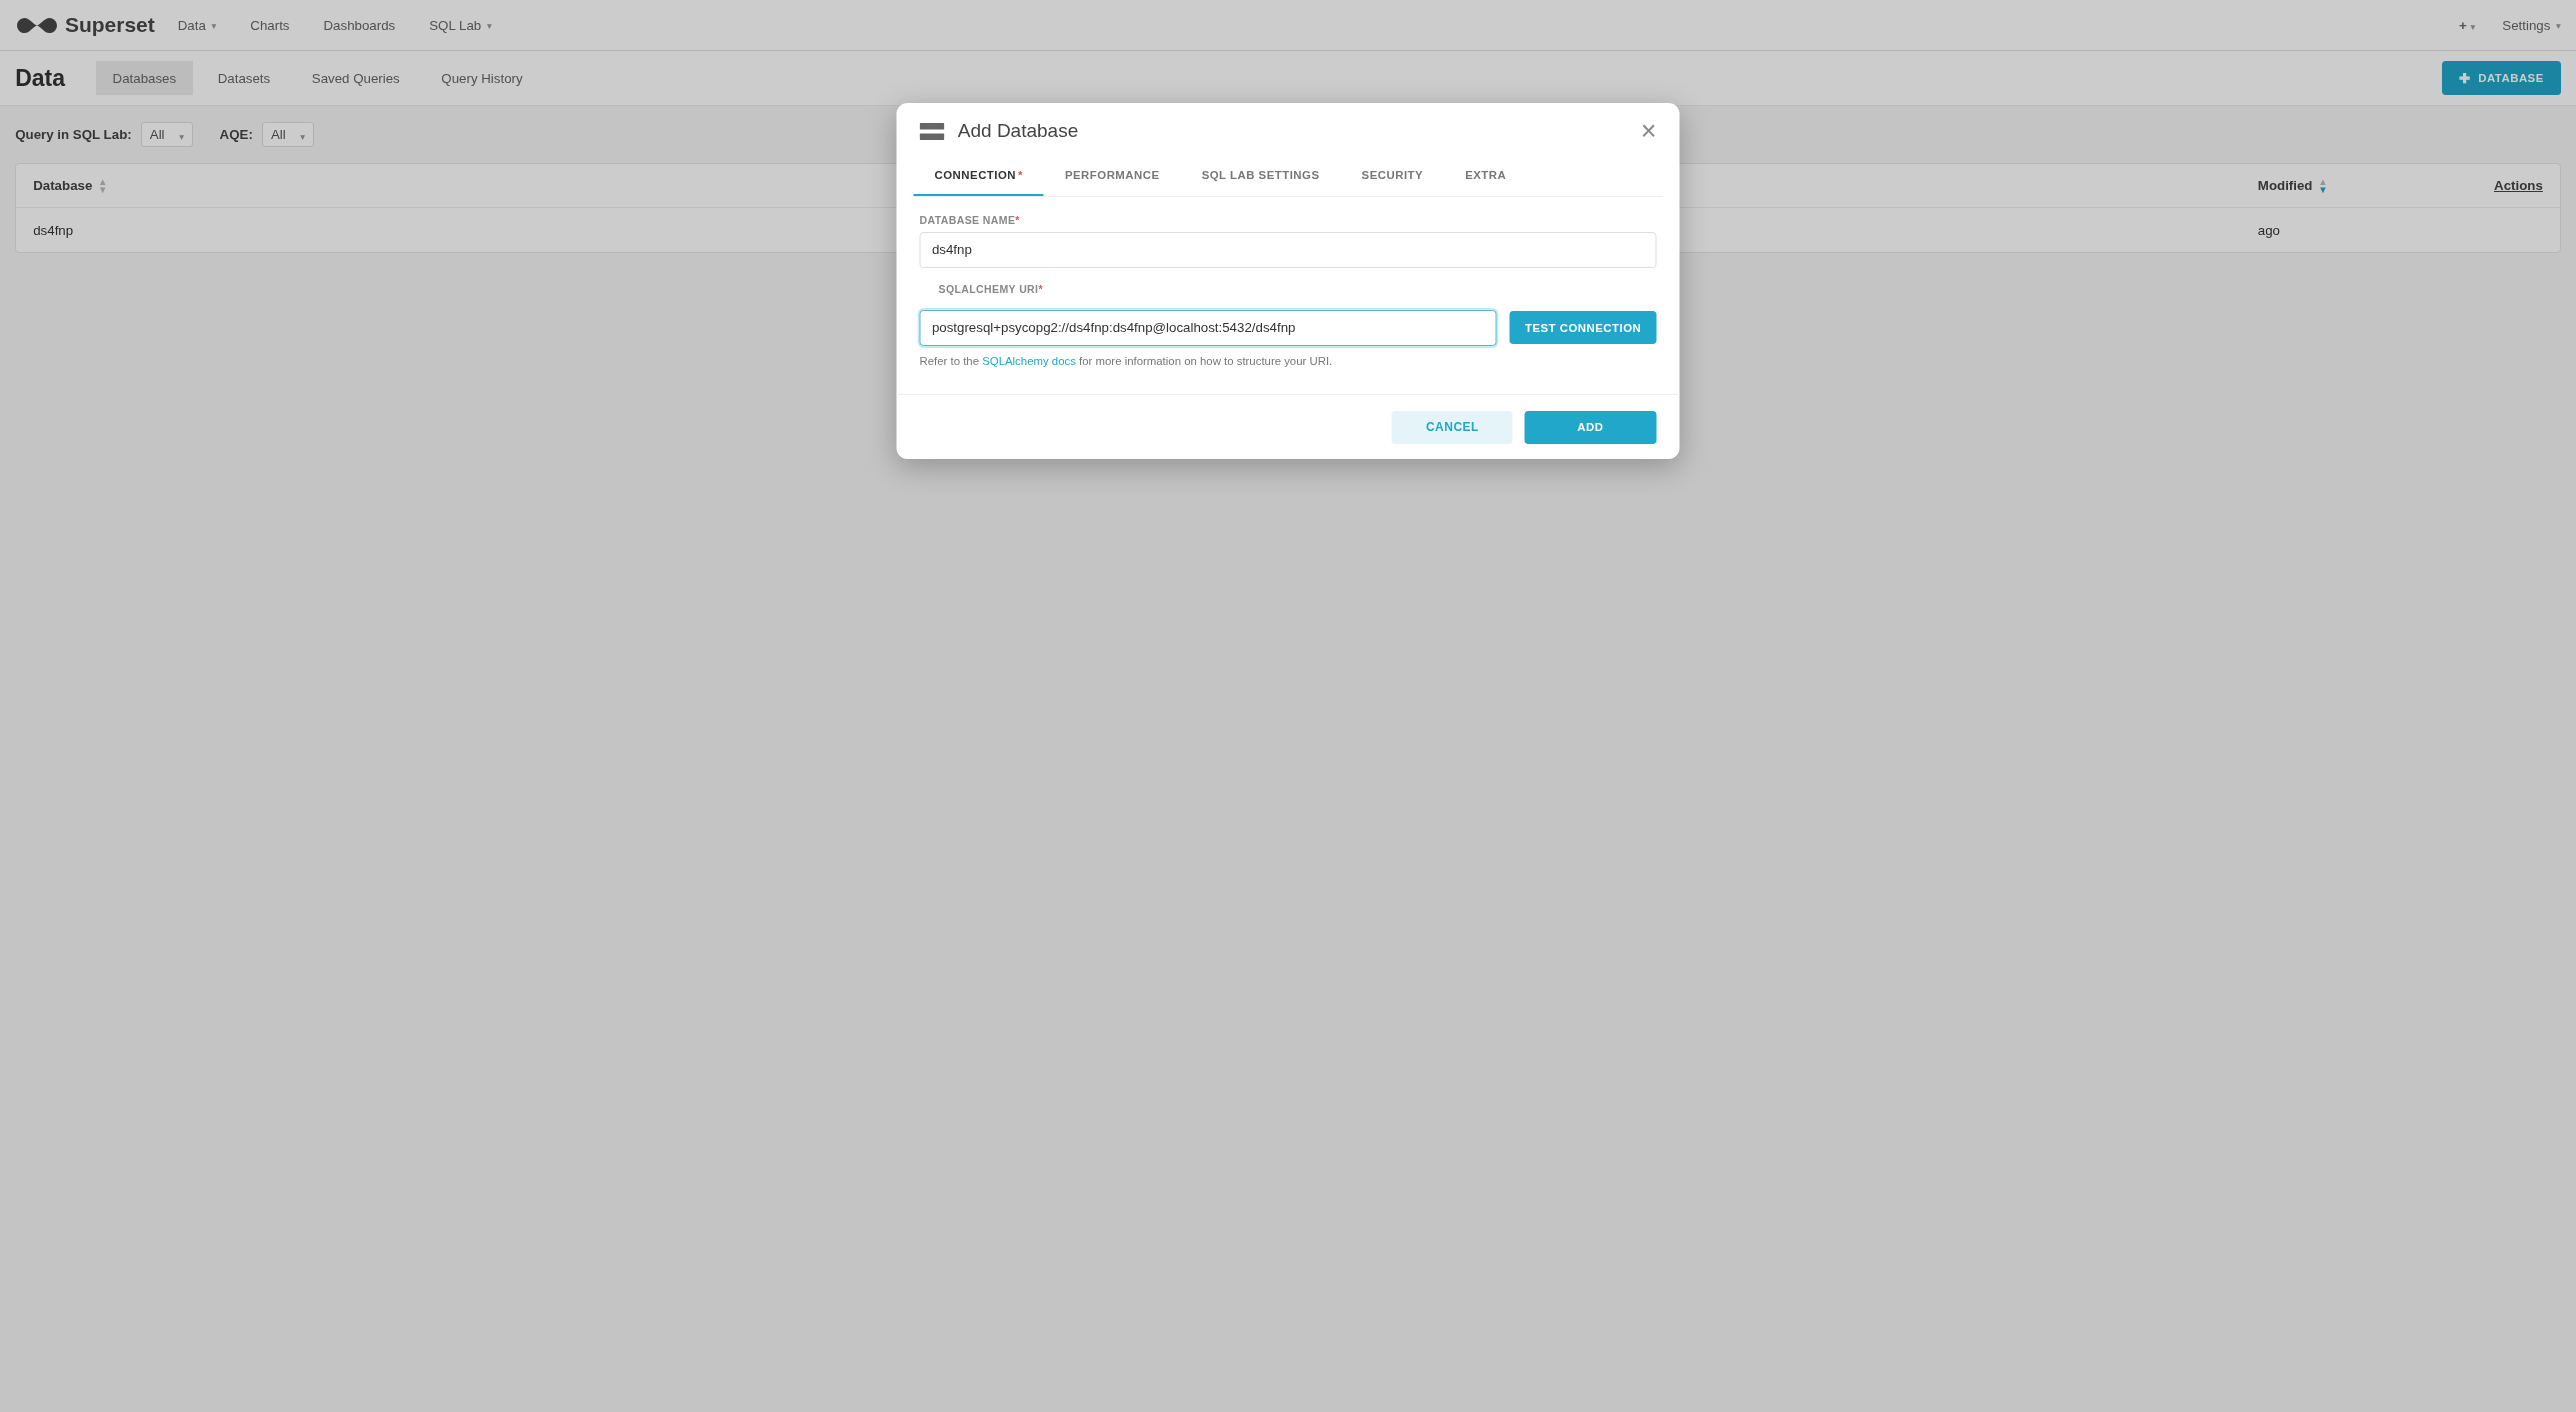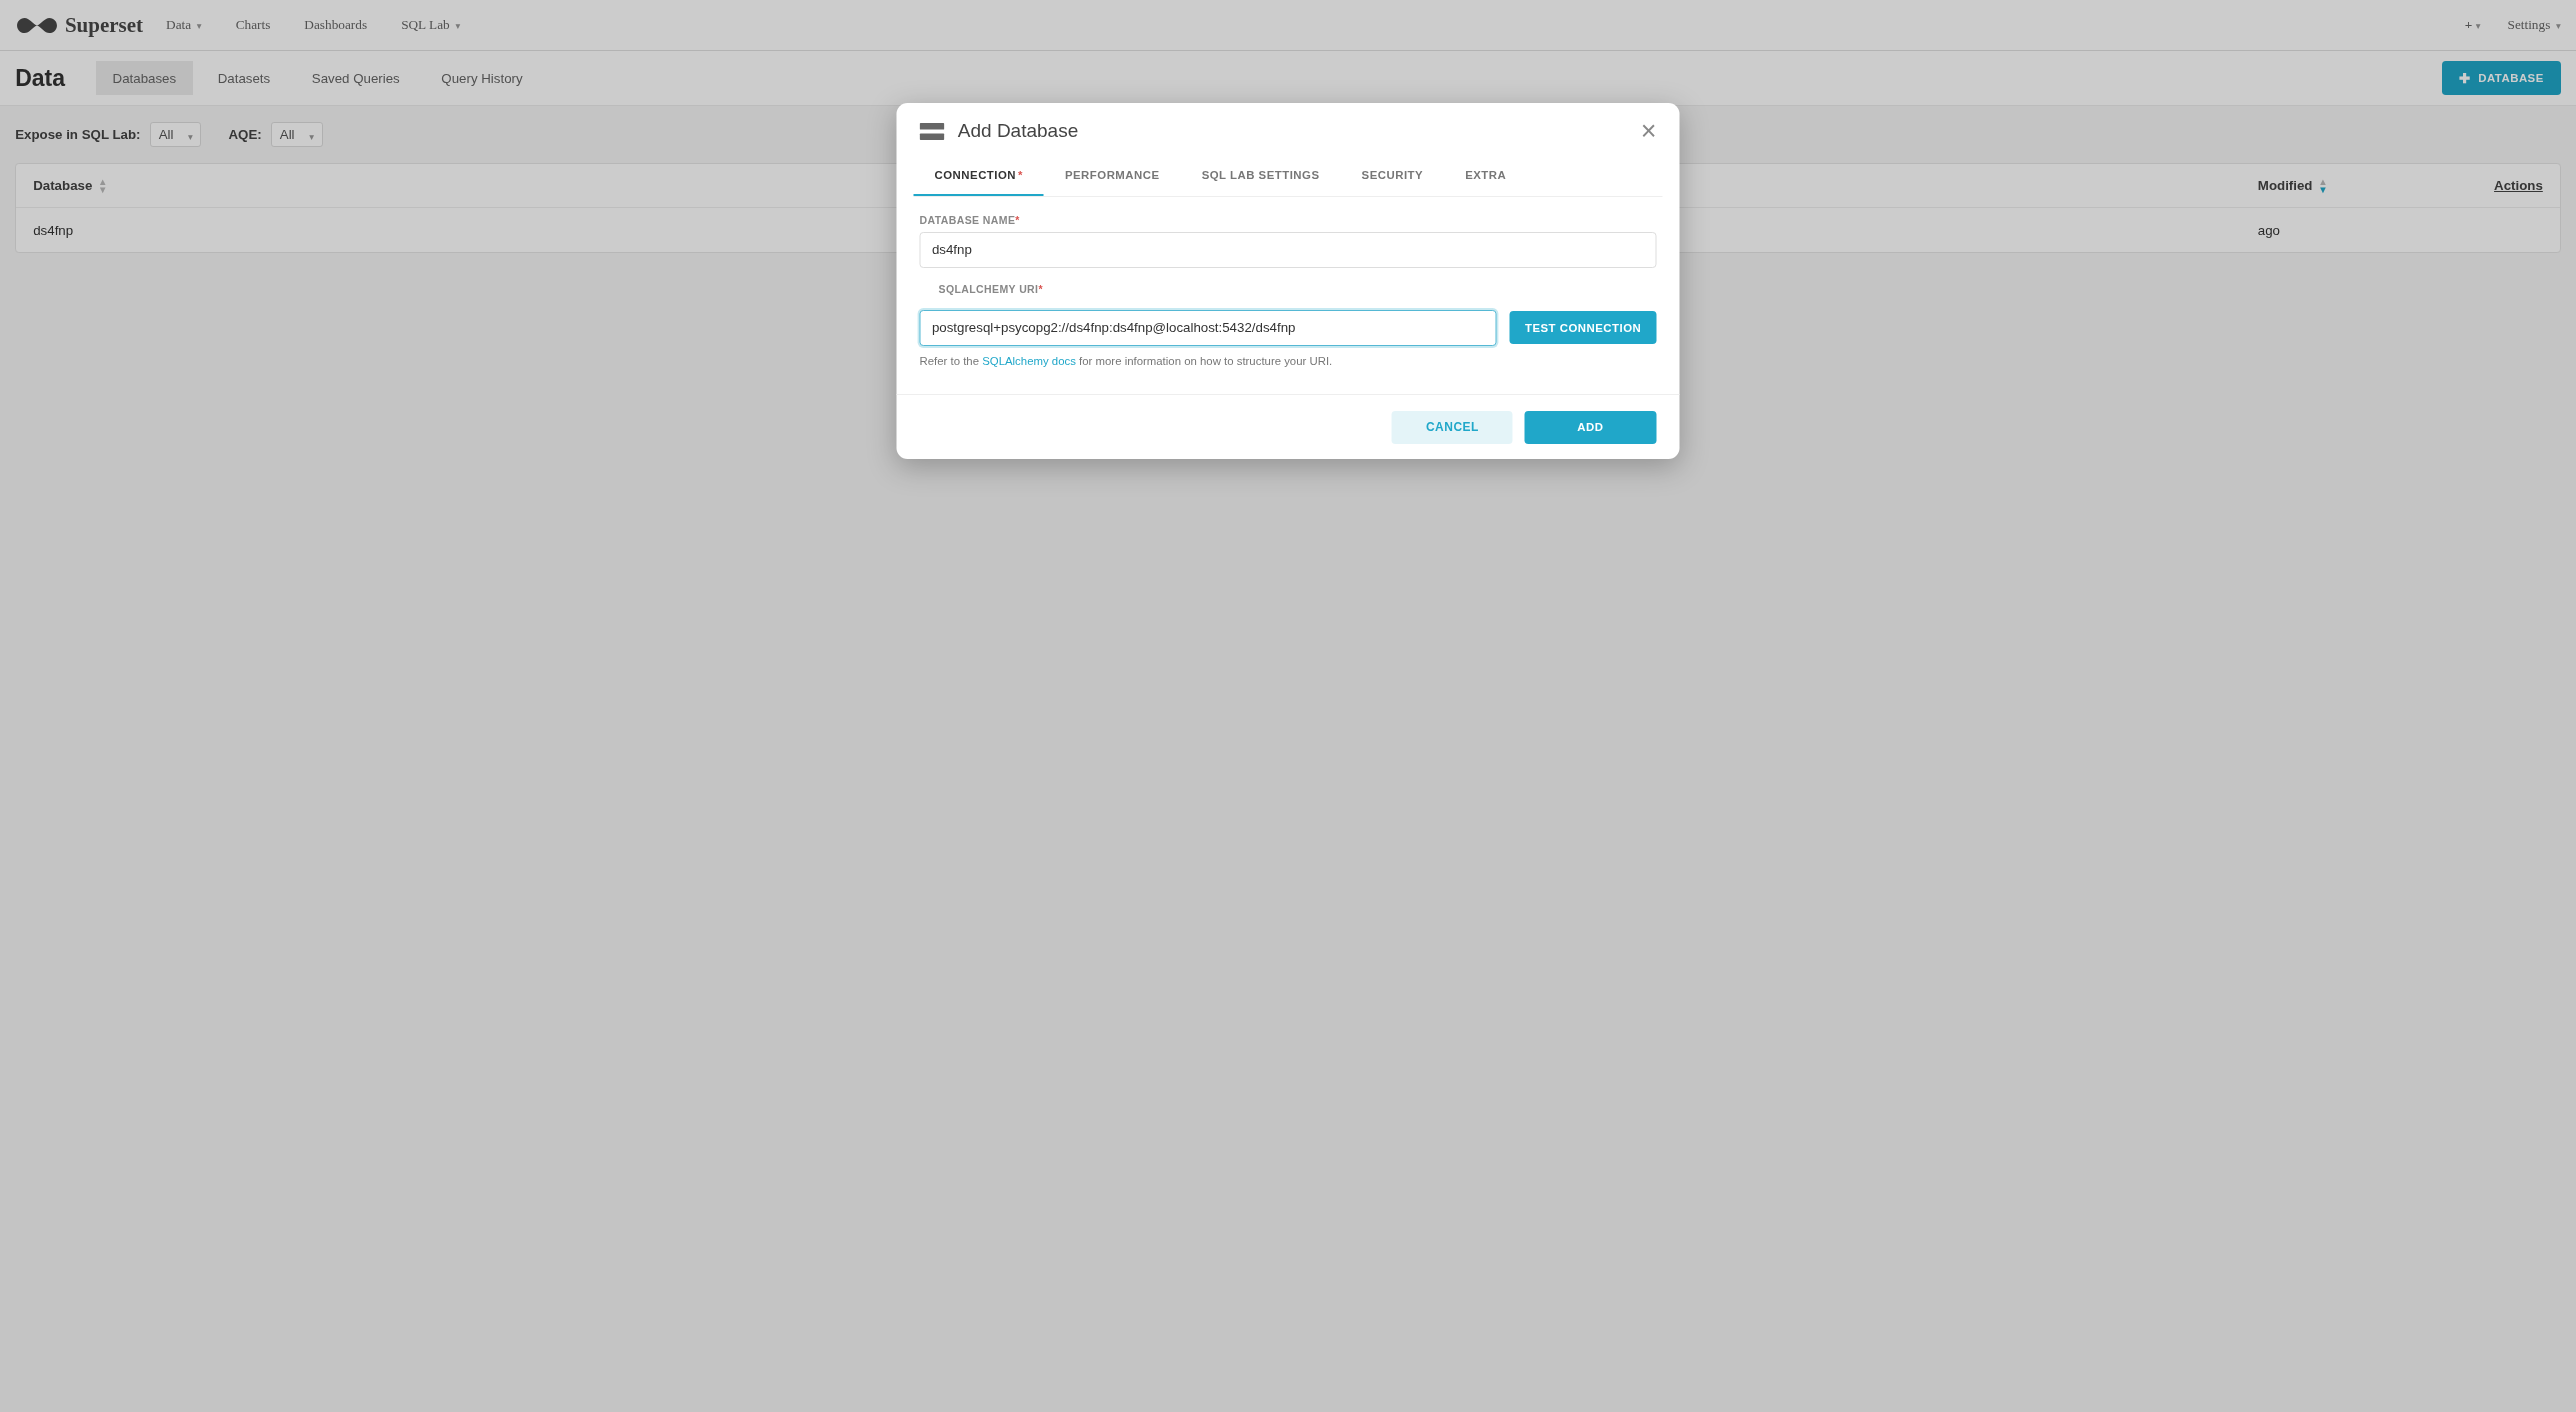--- a/index.html
+++ b/index.html
@@ -20,21 +20,20 @@
   z-index: 5;
 }
 
 .topnav {
   height: 51px;
   background: #fff;
   display: flex;
   align-items: center;
   padding: 0 15.2px;
   border-bottom: 1px solid #e0e0e0;
-  font-family: Liberation Serif, serif;
 }
 .brand {
   display: flex; align-items: center; gap: 5.7px;
   font-weight: 600; font-size: 21px; color: #484848;
   margin-right: 23px;
 }
 .brand-logo { width: 44px; height: 19px; }
 .nav-items { display: flex; gap: 34px; }
 .nav-item { color: #666; cursor: pointer; display: flex; align-items: center; gap: 5.7px; }
 .caret { font-size: 9.5px; color: #999; }
@@ -190,21 +189,21 @@
     <div class="subtab">Query History</div>
   </div>
   <button class="db-btn">
     <span style="font-size:13.3px;">✚</span>
     <span>DATABASE</span>
   </button>
 </div>
 
 <div class="filterrow">
   <div class="filteritem">
-    <span>Expose in SQL Lab:</span>
+    <span>Query in SQL Lab:</span>
     <div class="filtersel">
       <span>All</span>
       <span class="caret">▾</span>
     </div>
   </div>
   <div class="filteritem">
     <span>AQE:</span>
     <div class="filtersel">
       <span>All</span>
       <span class="caret">▾</span>

